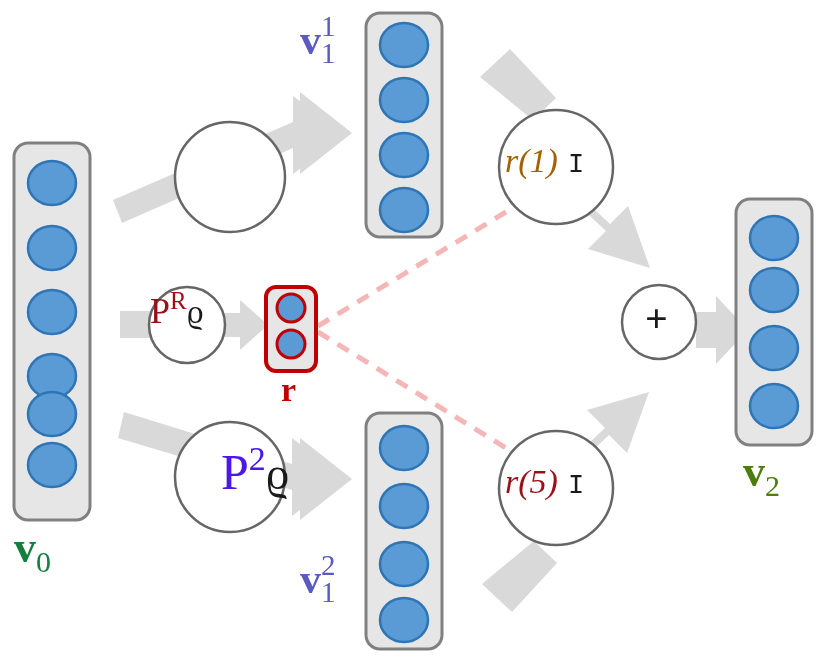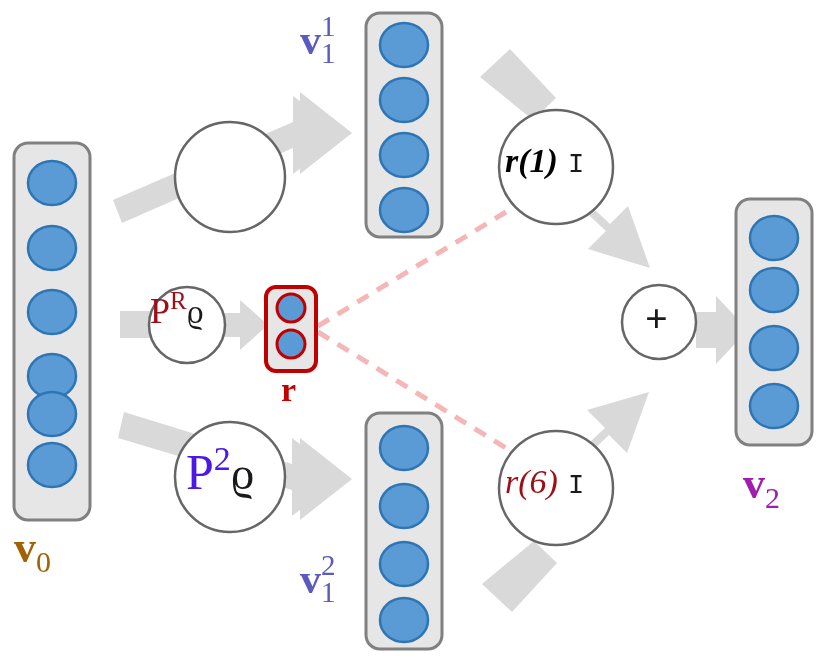--- a/index.html
+++ b/index.html
@@ -130,54 +130,54 @@
     </g>
 
     <circle cx="230" cy="177" r="55" fill="#ffffff" stroke="#666666" stroke-width="2.5"></circle>
     <circle cx="187" cy="325" r="38" fill="#ffffff" stroke="#666666" stroke-width="2.5"></circle>
     <circle cx="230" cy="477" r="55" fill="#ffffff" stroke="#666666" stroke-width="2.5"></circle>
     <circle cx="556" cy="167" r="57" fill="#ffffff" stroke="#666666" stroke-width="2.5"></circle>
     <circle cx="556" cy="488" r="57" fill="#ffffff" stroke="#666666" stroke-width="2.5"></circle>
     <circle cx="659" cy="322" r="37" fill="#ffffff" stroke="#666666" stroke-width="2.5"></circle>
   </svg>
 
-  <div class="math-label" style="position:absolute; left:14px; top:522px; font-size:44px; color:#a16207;">
+  <div class="math-label" style="position:absolute; left:14px; top:522px; font-size:44px; color:#15803d;">
     <span style="font-weight:bold;">v</span><span style="font-size:30px; vertical-align:-0.32em;">0</span>
   </div>
 
   <div class="math-label" style="position:absolute; left:300px; top:13px; font-size:42px; color:#5b5bbf; line-height:1;">
     <span style="font-weight:bold; display:inline-block; vertical-align:middle;">v</span><span style="display:inline-block; vertical-align:middle; font-size:29px; line-height:0.92;"><span style="display:block;">1</span><span style="display:block;">1</span></span>
   </div>
 
   <div class="math-label" style="position:absolute; left:300px; top:552px; font-size:42px; color:#5b5bbf; line-height:1;">
     <span style="font-weight:bold; display:inline-block; vertical-align:middle;">v</span><span style="display:inline-block; vertical-align:middle; font-size:29px; line-height:0.92;"><span style="display:block;">2</span><span style="display:block;">1</span></span>
   </div>
 
-  <div class="math-label" style="position:absolute; left:743px; top:458px; font-size:44px; color:#a21caf;">
+  <div class="math-label" style="position:absolute; left:743px; top:446px; font-size:44px; color:#4d7c0f;">
     <span style="font-weight:bold;">v</span><span style="font-size:30px; vertical-align:-0.32em;">2</span>
   </div>
 
   <div class="math-label" style="position:absolute; left:281px; top:371px; font-size:34px; font-weight:bold; color:#c00000;">
     <span>r</span>
   </div>
 
 
   <div class="math-label" style="position:absolute; left:150px; top:288px; font-size:36px; line-height:1;">
     <span style="color:#9c0f17;">P</span><span style="color:#9c0f17; font-size:25px; vertical-align:0.55em;">R</span><span style="color:#1a1a1a; font-size:33px;">ϱ</span>
   </div>
 
-  <div class="math-label" style="position:absolute; left:186px; top:442px; font-size:50px; line-height:1;">
+  <div class="math-label" style="position:absolute; left:177px; top:442px; font-size:50px; line-height:1;padding-left:44px;">
     <span style="color:#4b18e8;">P</span><span style="color:#4b18e8; font-size:34px; vertical-align:0.55em;">2</span><span style="color:#1a1a1a; font-size:46px;">ϱ</span>
   </div>
 
   <div class="math-label" style="position:absolute; left:505px; top:144px; font-size:34px; line-height:1;">
-    <span style="color:#000000; font-style:italic;font-weight:bold;">r(1)</span><span style="color:#1a1a1a; font-family:'Liberation Mono', monospace; font-size:27px; margin-left:10px;">I</span>
+    <span style="color:#a16207; font-style:italic;">r(1)</span><span style="color:#1a1a1a; font-family:'Liberation Mono', monospace; font-size:27px; margin-left:10px;">I</span>
   </div>
 
   <div class="math-label" style="position:absolute; left:505px; top:465px; font-size:34px; line-height:1;">
-    <span style="color:#9c0f17; font-style:italic;">r(6)</span><span style="color:#1a1a1a; font-family:'Liberation Mono', monospace; font-size:27px; margin-left:10px;">I</span>
+    <span style="color:#9c0f17; font-style:italic;">r(5)</span><span style="color:#1a1a1a; font-family:'Liberation Mono', monospace; font-size:27px; margin-left:10px;">I</span>
   </div>
 
   <div class="math-label" style="position:absolute; left:645px; top:299px; font-size:40px; font-weight:bold; color:#1a1a1a; line-height:1;">
     <span>+</span>
   </div>
 
 </div>
 
 </body></html>

